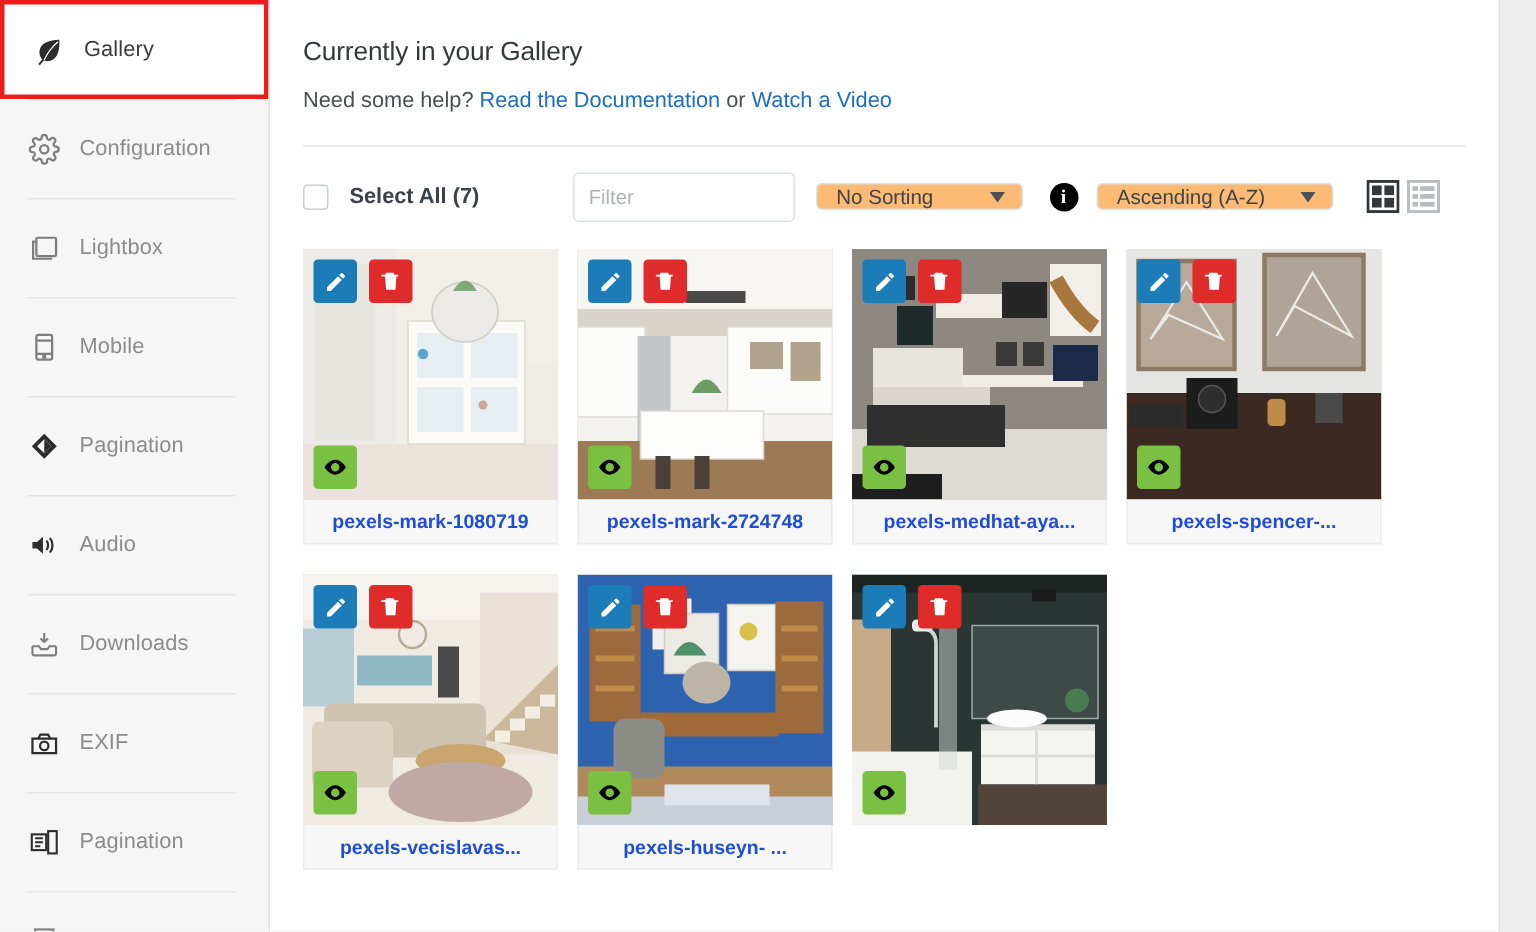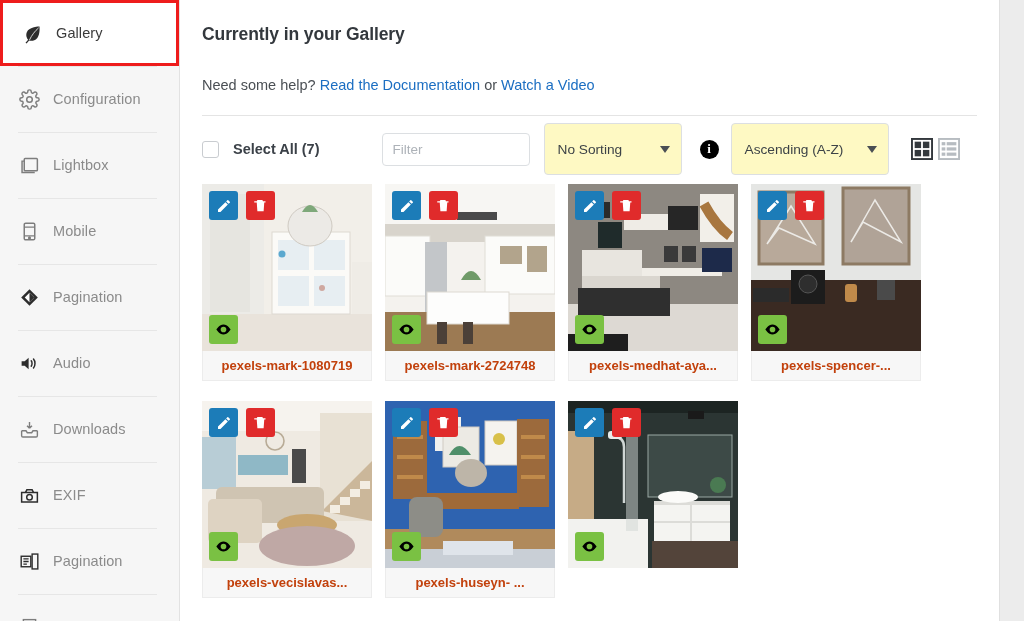--- a/index.html
+++ b/index.html
@@ -42,22 +42,22 @@
     flex: 1 1 auto; height: 621px; background: #ffffff;
     overflow: hidden; position: relative;
     border-right: 1px solid #e0e0e0;
     max-width: 820px;
   }
   .right-gutter { width: 23px; background:#ececec; height:621px; }
 
   .main-inner { padding: 24px 22px 0 22px; }
 
   .page-title {
-    font-size: 17.5px; font-weight: bold; color: #33383d;
-    letter-spacing: -.1px; margin-bottom: 32px;
+    font-size: 17.5px; font-weight: normal; color: #33383d;
+    letter-spacing: -.1px; margin-bottom: 14px;
   }
   .help-line { font-size: 14.5px; color: #4a4f54; margin-bottom: 22px; }
   .help-line a { color: #1b6ec2; text-decoration: none; font-weight: normal; }
   .divider { height: 1px; background: #e4e4e4; margin: 0 0 0 0; }
 
   
   .toolbar {
     display: flex; align-items: center; gap: 0;
     height: 62px; padding-top: 4px;
   }
@@ -69,21 +69,21 @@
   .select-all-label { font-size: 14.5px; font-weight: bold; color: #3b4148; white-space: nowrap; }
 
   .filter-input {
     width: 148px; height: 33px; border: 1px solid #dcdfe2; border-radius: 4px;
     background: #fff; font-size: 13.5px; color: #737373; padding: 0 10px;
     font-family: "Liberation Sans", sans-serif; margin-left: 62px;
   }
   .filter-input::placeholder { color: #adb2b8; }
 
   .select-box {
-    height: 52px; border: 1px solid #dcdfe2; border-radius: 4px; background: #fef9c3;
+    height: 18px; border: 1px solid #dcdfe2; border-radius: 4px; background: #fdba74;
     display: flex; align-items: center; justify-content: space-between;
     padding: 0 11px 0 13px; font-size: 13.7px; color: #3d4347; cursor: pointer; gap: 8px;
   }
   .select-sorting { width: 138px; margin-left: 14px; }
   .select-order   { width: 158px; margin-left: 12px; }
   .caret { width: 0; height: 0; border-left: 5.5px solid transparent; border-right: 5.5px solid transparent; border-top: 7px solid #4a4f54; }
 
   .info-icon {
     width: 19px; height: 19px; border-radius: 50%; background: #000; color: #fff;
     font-size: 13px; font-weight: bold; display: flex; align-items: center; justify-content: center;
@@ -106,21 +106,21 @@
   .btn-edit, .btn-delete, .btn-view {
     position: absolute; width: 29px; height: 29px; border-radius: 3px;
     display: flex; align-items: center; justify-content: center; cursor: pointer;
   }
   .btn-edit   { top: 7px; left: 7px;  background: #1c7cb8; }
   .btn-delete { top: 7px; left: 44px; background: #e02b2b; }
   .btn-view   { bottom: 7px; left: 7px; background: #7ac143; }
   .caption {
     height: 30px; background: #f7f7f7; border: 1px solid #ececec; border-top: none;
     display: flex; align-items: center; justify-content: center;
-    font-size: 13px; font-weight: bold; color: #c2410c;
+    font-size: 13px; font-weight: bold; color: #1d4ed8;
     overflow: hidden; white-space: nowrap; padding: 0 6px;
   }
 </style>
 </head>
 <body>
 
 <div class="app">
 
   <nav class="sidebar">
 

